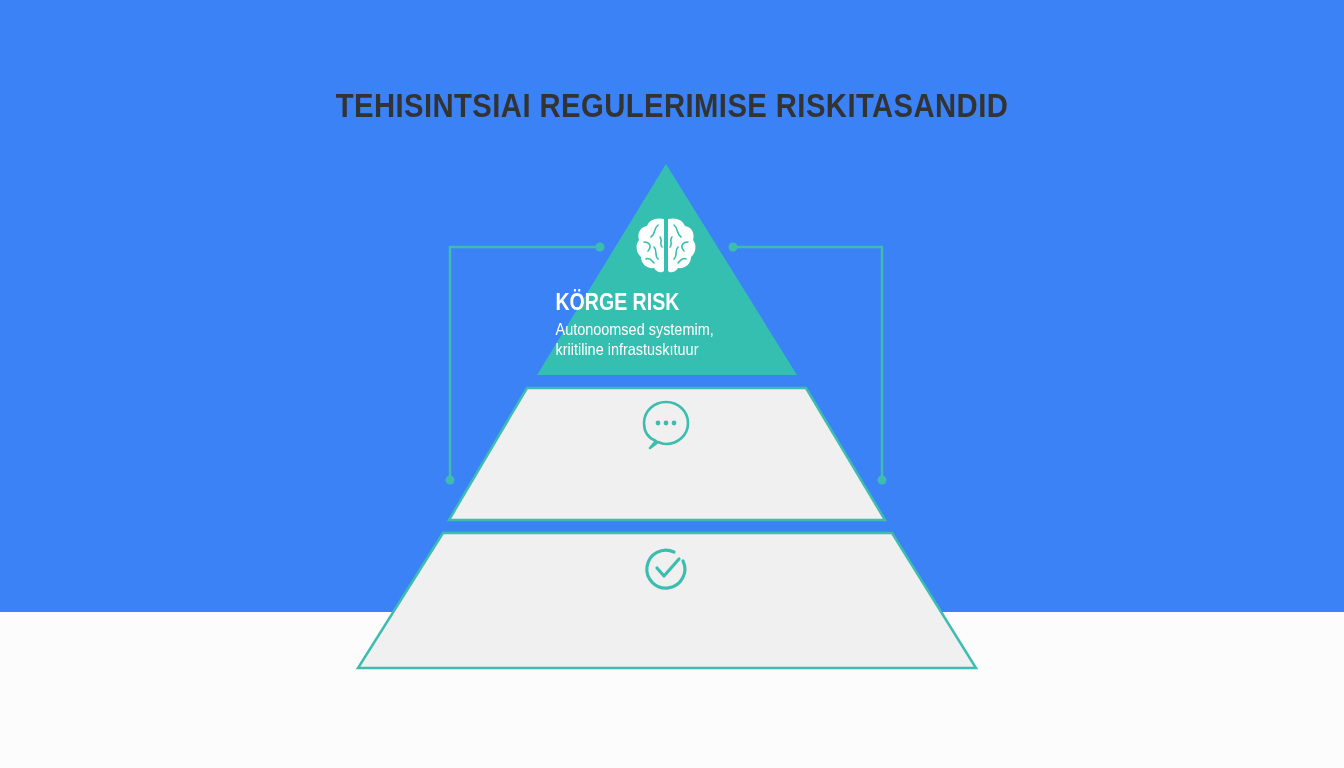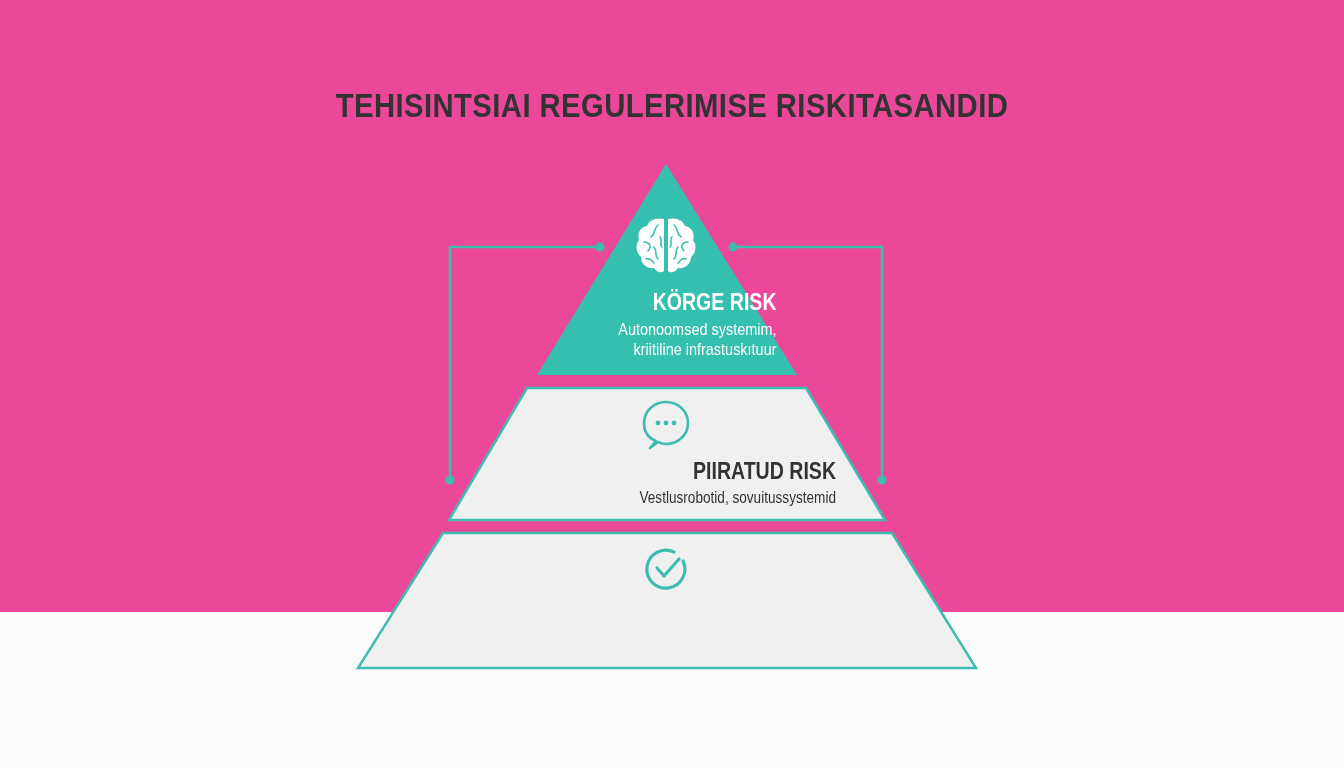--- a/index.html
+++ b/index.html
@@ -7,21 +7,21 @@
       padding: 0;
       width: 1344px;
       height: 768px;
       background: #fcfcfc;
       overflow: hidden;
     }
     .canvas {
       position: relative;
       width: 1344px;
       height: 612px;
-      background: #ec4899;
+      background: #3b82f6;
     }
     .title {
       position: absolute;
       left: 0;
       top: 86px;
       width: 1344px;
       text-align: center;
       font-family: "Liberation Sans", sans-serif;
       font-weight: bold;
       font-size: 34px;
@@ -30,21 +30,21 @@
       transform: scaleX(0.86);
       transform-origin: 672px 0;
     }
     svg.diagram {
       position: absolute;
       left: 0;
       top: 0;
     }
     .tier-text {
       position: absolute;
-      text-align: right;
+      text-align: left;
       font-family: "Liberation Sans", sans-serif;
     }
     .tier-label {
       font-weight: bold;
       display: block;
       transform: scaleX(0.85);
     }
     .tier-desc {
       display: block;
       transform: scaleX(0.85);
@@ -100,19 +100,15 @@
       <path d="M-9,-1 L-2,7 L13,-10"></path>
     </g>
   </svg>
 
   <div class="tier-text tier-high" style="left:536px; top:289px; width:260px;">
     <span class="tier-label">KÖRGE RISK</span>
     <span class="tier-desc" style="margin-top:4px;">Autonoomsed systemim,</span>
     <span class="tier-desc">kriitiline infrastuskıtuur</span>
   </div>
 
-  <div class="tier-text tier-mid" style="left:466px; top:458px; width:400px;">
-    <span class="tier-label">PIIRATUD RISK</span>
-    <span class="tier-desc" style="margin-top:4px;">Vestlusrobotid, sovuitussystemid</span>
-  </div>
 
 
 </div>
 
 </body></html>

